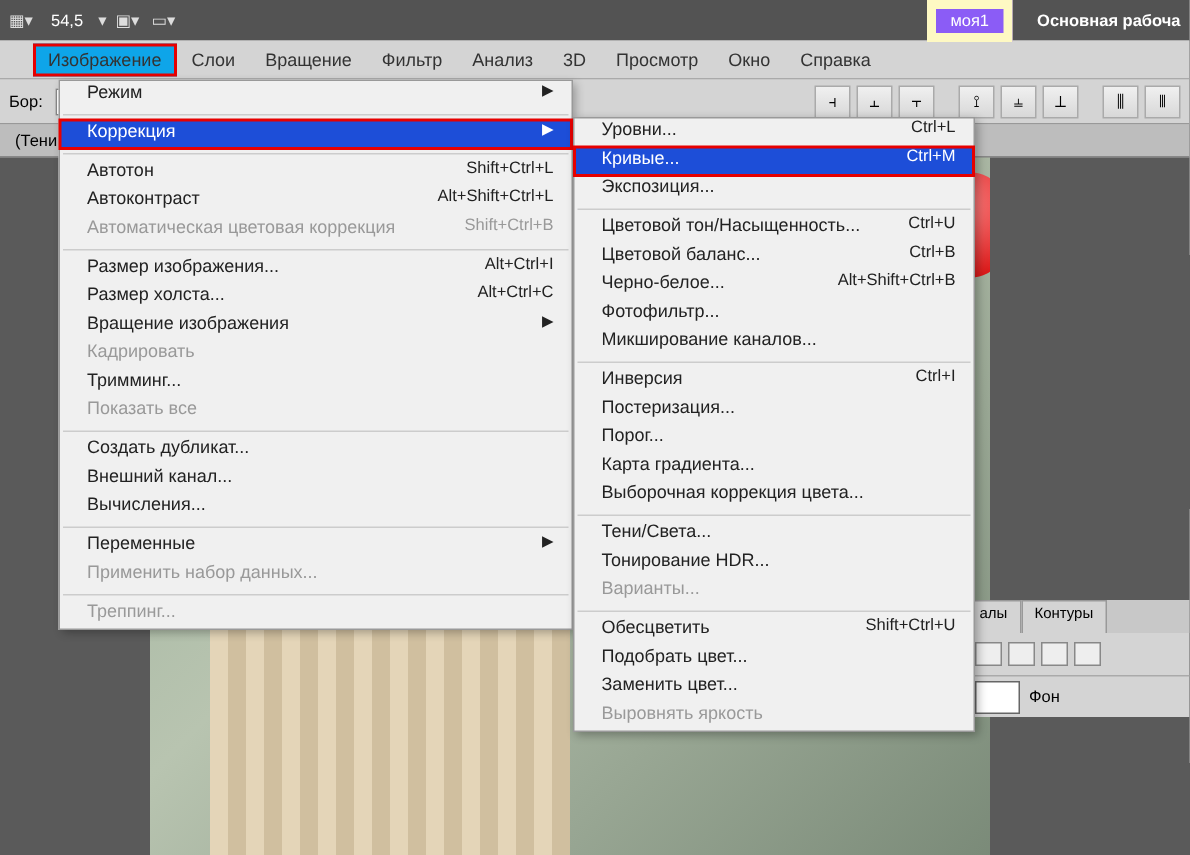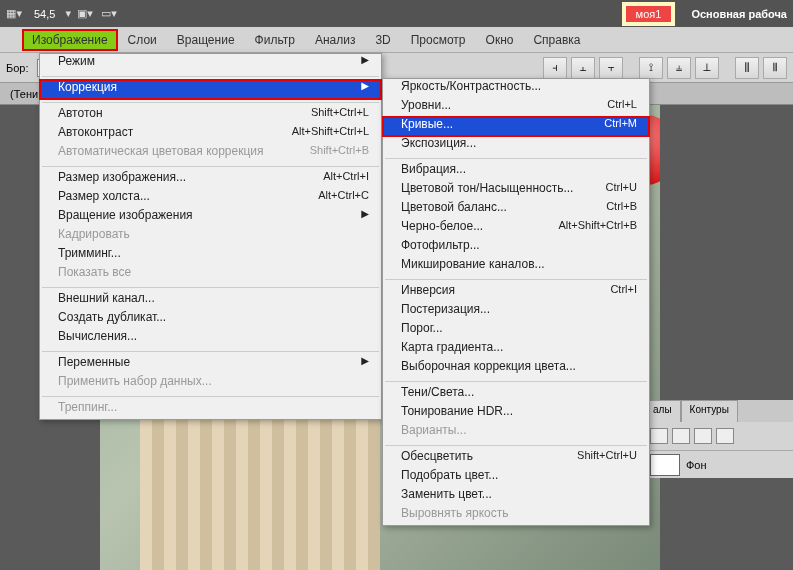--- a/index.html
+++ b/index.html
@@ -1,26 +1,26 @@
 <!DOCTYPE html>
 <html><head>
 <meta charset="utf-8">
 <style>
 * { margin: 0; padding: 0; box-sizing: border-box; font-family: "Segoe UI", Tahoma, sans-serif; }
 body { background: #cccccc; width: 793px; height: 570px; overflow: hidden; position: relative; }
 
 .toolbar { background: #535353; height: 27px; display: flex; align-items: center; padding: 0 6px; color: #ddd; font-size: 11px; gap: 6px; }
 .toolbar .icon-dropdown { width: 18px; height: 16px; display: inline-flex; align-items: center; }
 .toolbar .zoom { color: #fff; padding: 0 4px; }
-.toolbar .workspace-btn { background: #ef4444; border: 4px solid #fef9c3; padding: 2px 10px; color: #fff; font-size: 11px; margin-left: auto; }
+.toolbar .workspace-btn { background: #8b5cf6; border: 6px solid #fef9c3; padding: 2px 10px; color: #fff; font-size: 11px; margin-left: auto; }
 .toolbar .workspace-label { color: #fff; font-weight: bold; margin-left: 10px; }
 
 .menubar { background: #d4d4d4; height: 26px; display: flex; align-items: center; padding: 0 4px; font-size: 12px; color: #333; border-bottom: 1px solid #aaa; }
 .menubar .menu-item { padding: 4px 10px; cursor: default; }
-.menubar .menu-item.active { background: #84cc16; border: 2px solid #e60000; padding: 2px 8px; }
+.menubar .menu-item.active { background: #0ea5e9; border: 2px solid #e60000; padding: 2px 8px; }
 
 .options-bar { background: #d4d4d4; height: 30px; display: flex; align-items: center; padding: 0 6px; gap: 4px; border-bottom: 1px solid #999; font-size: 11px; }
 .options-bar .label { margin-right: 4px; }
 .options-bar .field { background: #fff; border: 1px solid #888; width: 30px; height: 18px; }
 .options-bar .btn-icon { width: 24px; height: 22px; border: 1px solid #aaa; background: linear-gradient(#f0f0f0,#d8d8d8); display: inline-flex; align-items: center; justify-content: center; }
 .doc-tab { background: #bdbdbd; height: 22px; display: flex; align-items: center; padding: 0 10px; font-size: 11px; border-bottom: 1px solid #888; }
 
 .canvas-area { position: absolute; top: 105px; left: 0; right: 0; bottom: 0; background: #5a5a5a; }
 .photo { position: absolute; top: 0; left: 100px; width: 560px; height: 470px; background: linear-gradient(135deg,#9bb09a 0%, #b8c4b0 40%, #7a8a78 100%); overflow: hidden; }
 .photo::before { content: ""; position: absolute; left: 40px; top: 250px; width: 240px; height: 260px; background: repeating-linear-gradient(90deg,#e4d5b8 0 12px,#d0bf9f 12px 24px); border-radius: 40% 40% 0 0 / 20% 20% 0 0; }
@@ -156,61 +156,55 @@
       <span>Кадрировать</span>
     </div>
     <div class="row">
       <span>Тримминг...</span>
     </div>
     <div class="row disabled">
       <span>Показать все</span>
     </div>
     <div class="sep"></div>
     <div class="row">
+      <span>Создать дубликат...</span>
+    </div>
+    <div class="row">
       <span>Внешний канал...</span>
     </div>
     <div class="row">
-      <span>Создать дубликат...</span>
-    </div>
-    <div class="row">
       <span>Вычисления...</span>
     </div>
     <div class="sep"></div>
     <div class="row">
       <span>Переменные</span>
       <span class="arrow">▶</span>
     </div>
     <div class="row disabled">
       <span>Применить набор данных...</span>
     </div>
     <div class="sep"></div>
     <div class="row disabled">
       <span>Треппинг...</span>
     </div>
   </div>
 <div class="dropdown-menu menu2" id="menu2">
-    <div class="row">
-      <span>Яркость/Контрастность...</span>
-    </div>
     <div class="row">
       <span>Уровни...</span>
       <span class="shortcut">Ctrl+L</span>
     </div>
     <div class="row highlighted boxed">
       <span>Кривые...</span>
       <span class="shortcut">Ctrl+M</span>
     </div>
     <div class="row">
       <span>Экспозиция...</span>
     </div>
     <div class="sep"></div>
     <div class="row">
-      <span>Вибрация...</span>
-    </div>
-    <div class="row">
       <span>Цветовой тон/Насыщенность...</span>
       <span class="shortcut">Ctrl+U</span>
     </div>
     <div class="row">
       <span>Цветовой баланс...</span>
       <span class="shortcut">Ctrl+B</span>
     </div>
     <div class="row">
       <span>Черно-белое...</span>
       <span class="shortcut">Alt+Shift+Ctrl+B</span>

